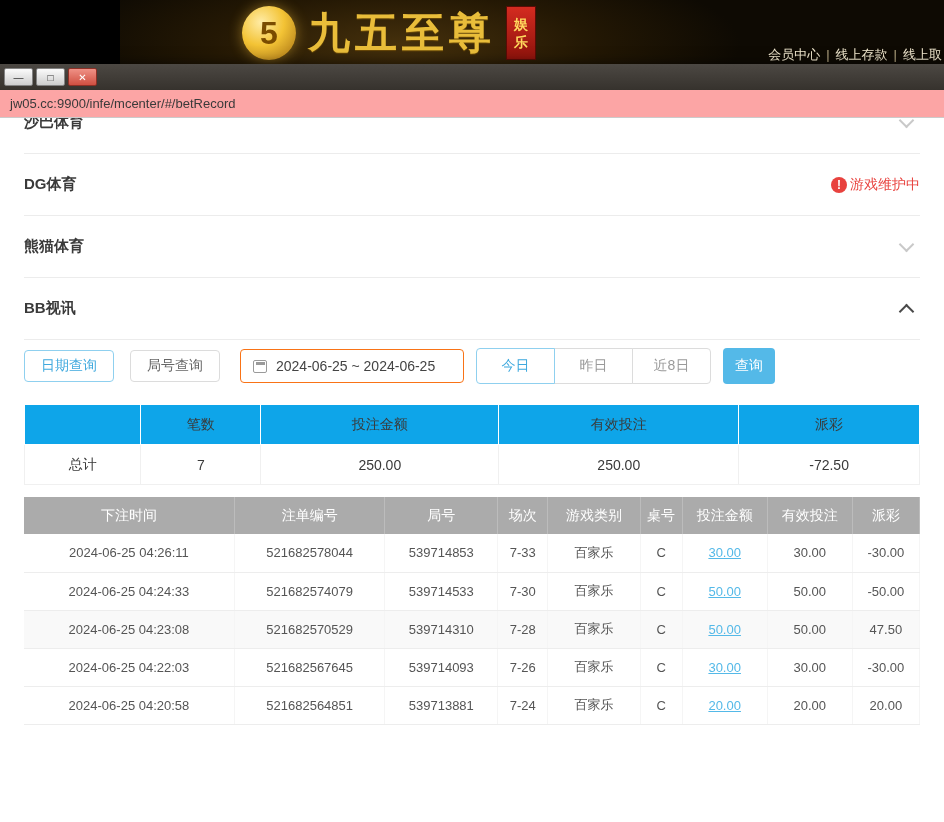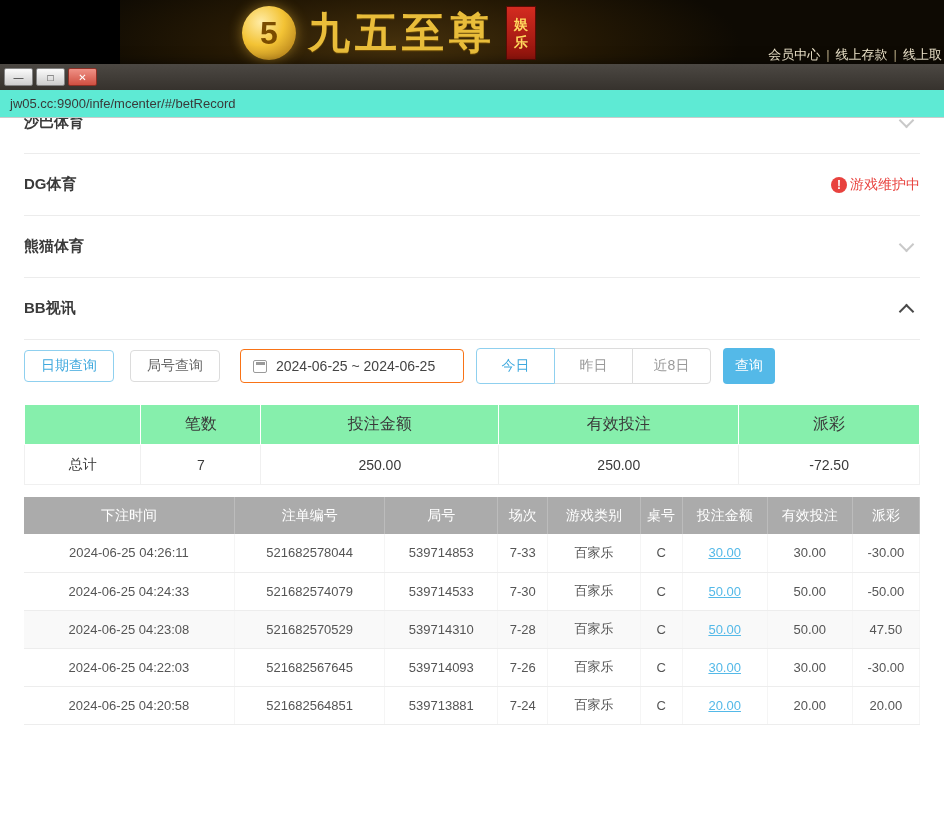--- a/index.html
+++ b/index.html
@@ -62,21 +62,21 @@
     width: 29px; height: 18px;
     display: flex; align-items: center; justify-content: center;
     font-size: 10px; color: #333;
     background: linear-gradient(#fbfbfb, #cdcdcd);
     border: 1px solid #828282; border-radius: 2px; cursor: pointer;
   }
   .win-btn.close { background: linear-gradient(#ef9186, #cf4f41); color: #fff; border-color: #8d2f25; }
 
   .addressbar {
     height: 28px; flex: 0 0 28px;
-    background: #5eead4; border-bottom: 1px solid #cbcbcb;
+    background: #fca5a5; border-bottom: 1px solid #cbcbcb;
     display: flex; align-items: center; padding: 0 10px;
     font-size: 13px; color: #3a3a3a;
   }
 
   .content { flex: 1; background: #fff; overflow: hidden; padding: 0 24px; }
 
   
   .section-row {
     height: 62px; display: flex; align-items: center; justify-content: space-between;
     border-bottom: 1px solid #ececec; cursor: pointer;
@@ -125,21 +125,21 @@
   .search-btn {
     width: 52px; height: 36px; margin-left: 12px;
     background: #54b9e8; border: none; border-radius: 4px;
     color: #fff; font-size: 14px; cursor: pointer; font-family: inherit;
   }
 
   
   table { border-collapse: collapse; width: 100%; table-layout: fixed; }
   .summary-table { margin-top: 20px; }
   .summary-table th {
-    background: #86efac; height: 40px; font-size: 16px; font-weight: normal;
+    background: #0ea5e9; height: 40px; font-size: 14px; font-weight: normal;
     color: #3a3a3a; border: 1px solid #fff; 
   }
   .summary-table td {
     height: 40px; font-size: 14px; color: #3a3a3a; text-align: center;
     border: 1px solid #f0f0f0; background: #fff;
   }
   .summary-table .s1 { width: 13%; } .summary-table .s2 { width: 13.4%; }
   .summary-table .s3 { width: 26.6%; } .summary-table .s4 { width: 26.8%; }
   .summary-table .s5 { width: 20.2%; }
   .neg { color: #f0504e; }

